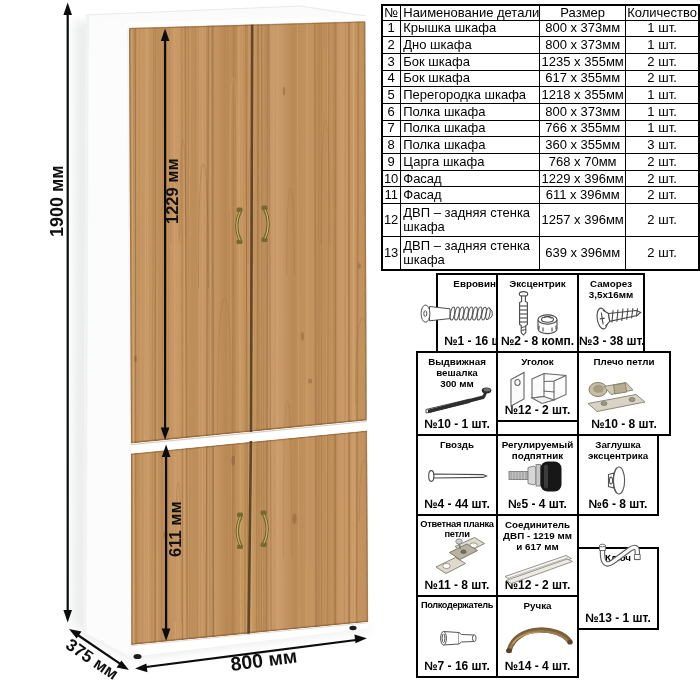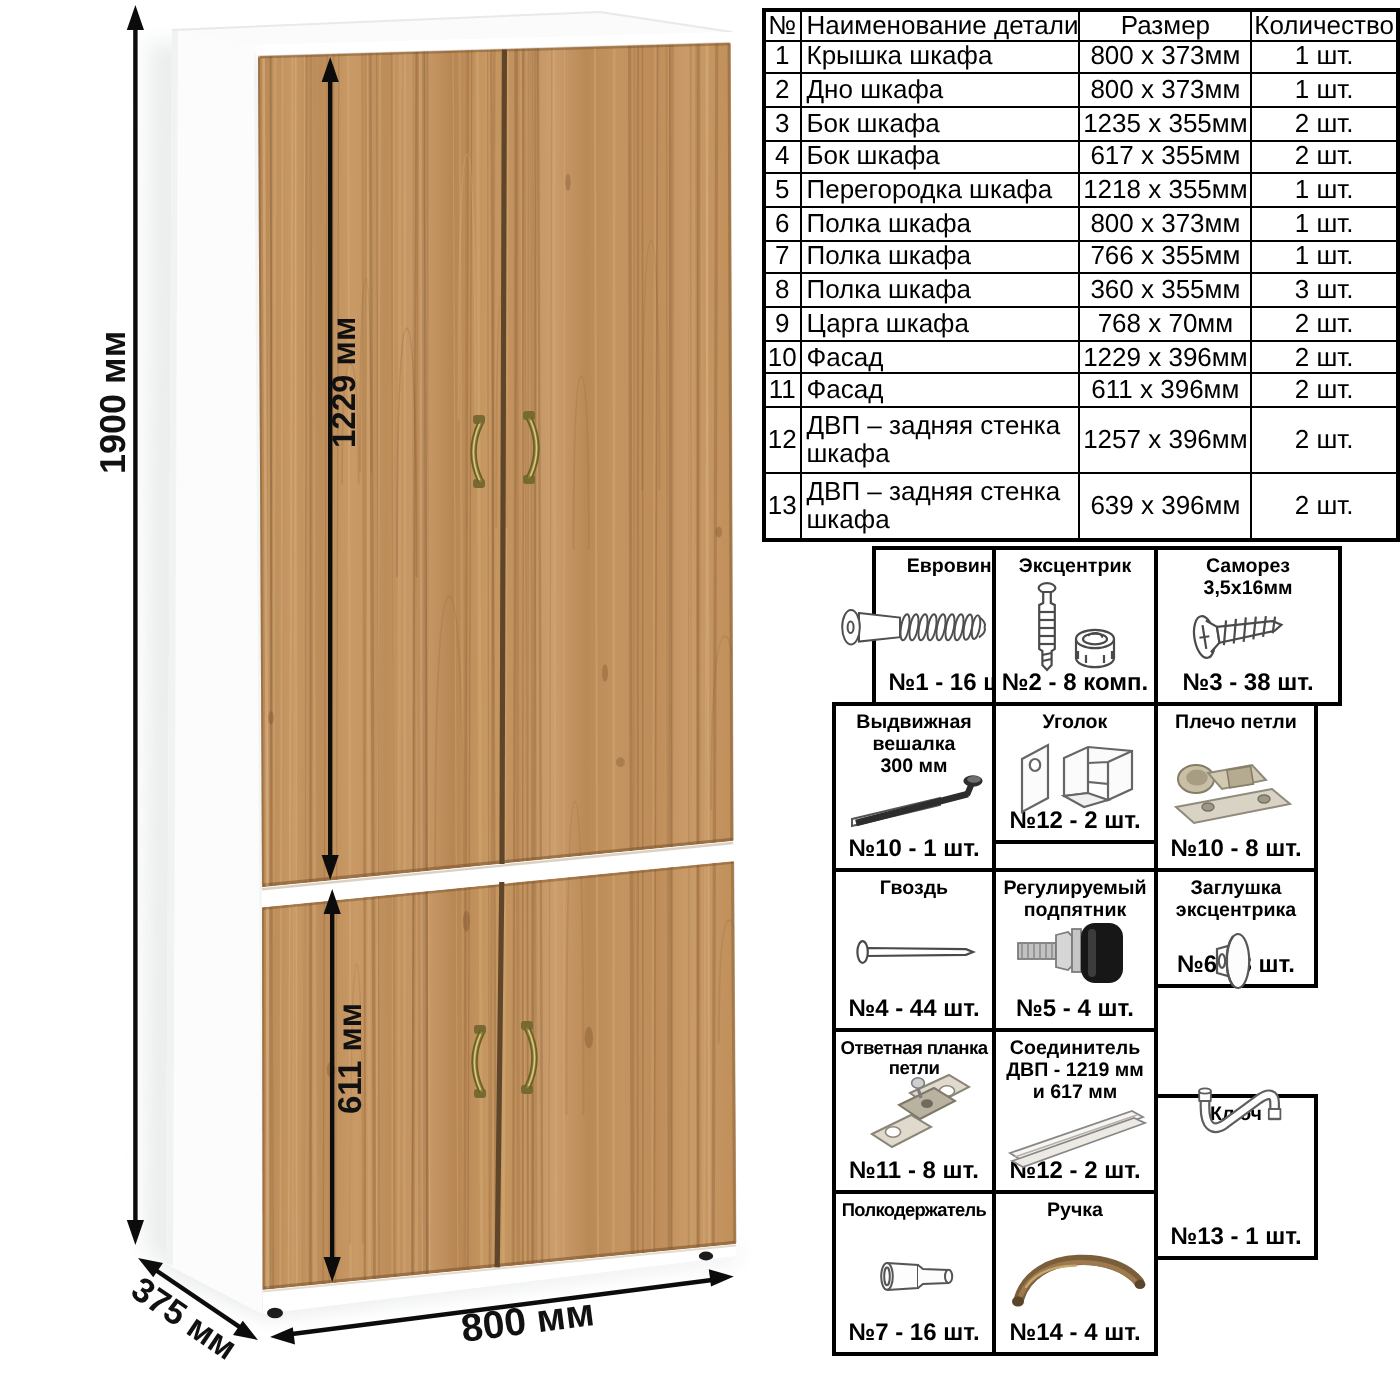--- a/index.html
+++ b/index.html
@@ -379,51 +379,51 @@
 <div class="cell" style="left:416px;top:273px;width:82px;height:80px;margin-left:20px;">
     <div class="t">Евровинт</div>
     <div class="n">№1 - 16 шт.</div>
   </div>
 
 <div class="cell" style="left:496px;top:273px;width:83px;height:80px;">
     <div class="t">Эксцентрик</div>
     <div class="n">№2 - 8 комп.</div>
   </div>
 
-<div class="cell" style="left:577px;top:273px;width:94px;height:80px;">
+<div class="cell" style="left:577px;top:273px;width:68px;height:80px;">
     <div class="t">Саморез<br>3,5х16мм</div>
     <div class="n">№3 - 38 шт.</div>
   </div>
 
 <div class="cell" style="left:416px;top:351px;width:82px;height:85px;">
     <div class="t">Выдвижная<br>вешалка<br>300 мм</div>
     <div class="n">№10 - 1 шт.</div>
   </div>
 
 <div class="cell" style="left:496px;top:351px;width:83px;height:71px;">
     <div class="t">Уголок</div>
     <div class="n">№12 - 2 шт.</div>
   </div>
 
-<div class="cell" style="left:577px;top:351px;width:82px;height:85px;">
+<div class="cell" style="left:577px;top:351px;width:94px;height:85px;">
     <div class="t">Плечо петли</div>
     <div class="n">№10 - 8 шт.</div>
   </div>
 
 <div class="cell" style="left:416px;top:434px;width:82px;height:82px;">
     <div class="t">Гвоздь</div>
     <div class="n">№4 - 44 шт.</div>
   </div>
 
 <div class="cell" style="left:496px;top:434px;width:83px;height:82px;">
     <div class="t">Регулируемый<br>подпятник</div>
     <div class="n">№5 - 4 шт.</div>
   </div>
 
-<div class="cell" style="left:577px;top:434px;width:82px;height:60px;">
+<div class="cell" style="left:577px;top:434px;width:82px;height:82px;">
     <div class="t">Заглушка<br>эксцентрика</div>
     <div class="n">№6 - 8 шт.</div>
   </div>
 
 <div class="cell" style="left:416px;top:514px;width:82px;height:83px;">
     <div class="t" style="font-size:9.3px;letter-spacing:-0.3px;">Ответная планка<br>петли</div>
     <div class="n">№11 - 8 шт.</div>
   </div>
 
 <div class="cell" style="left:496px;top:514px;width:83px;height:83px;">

